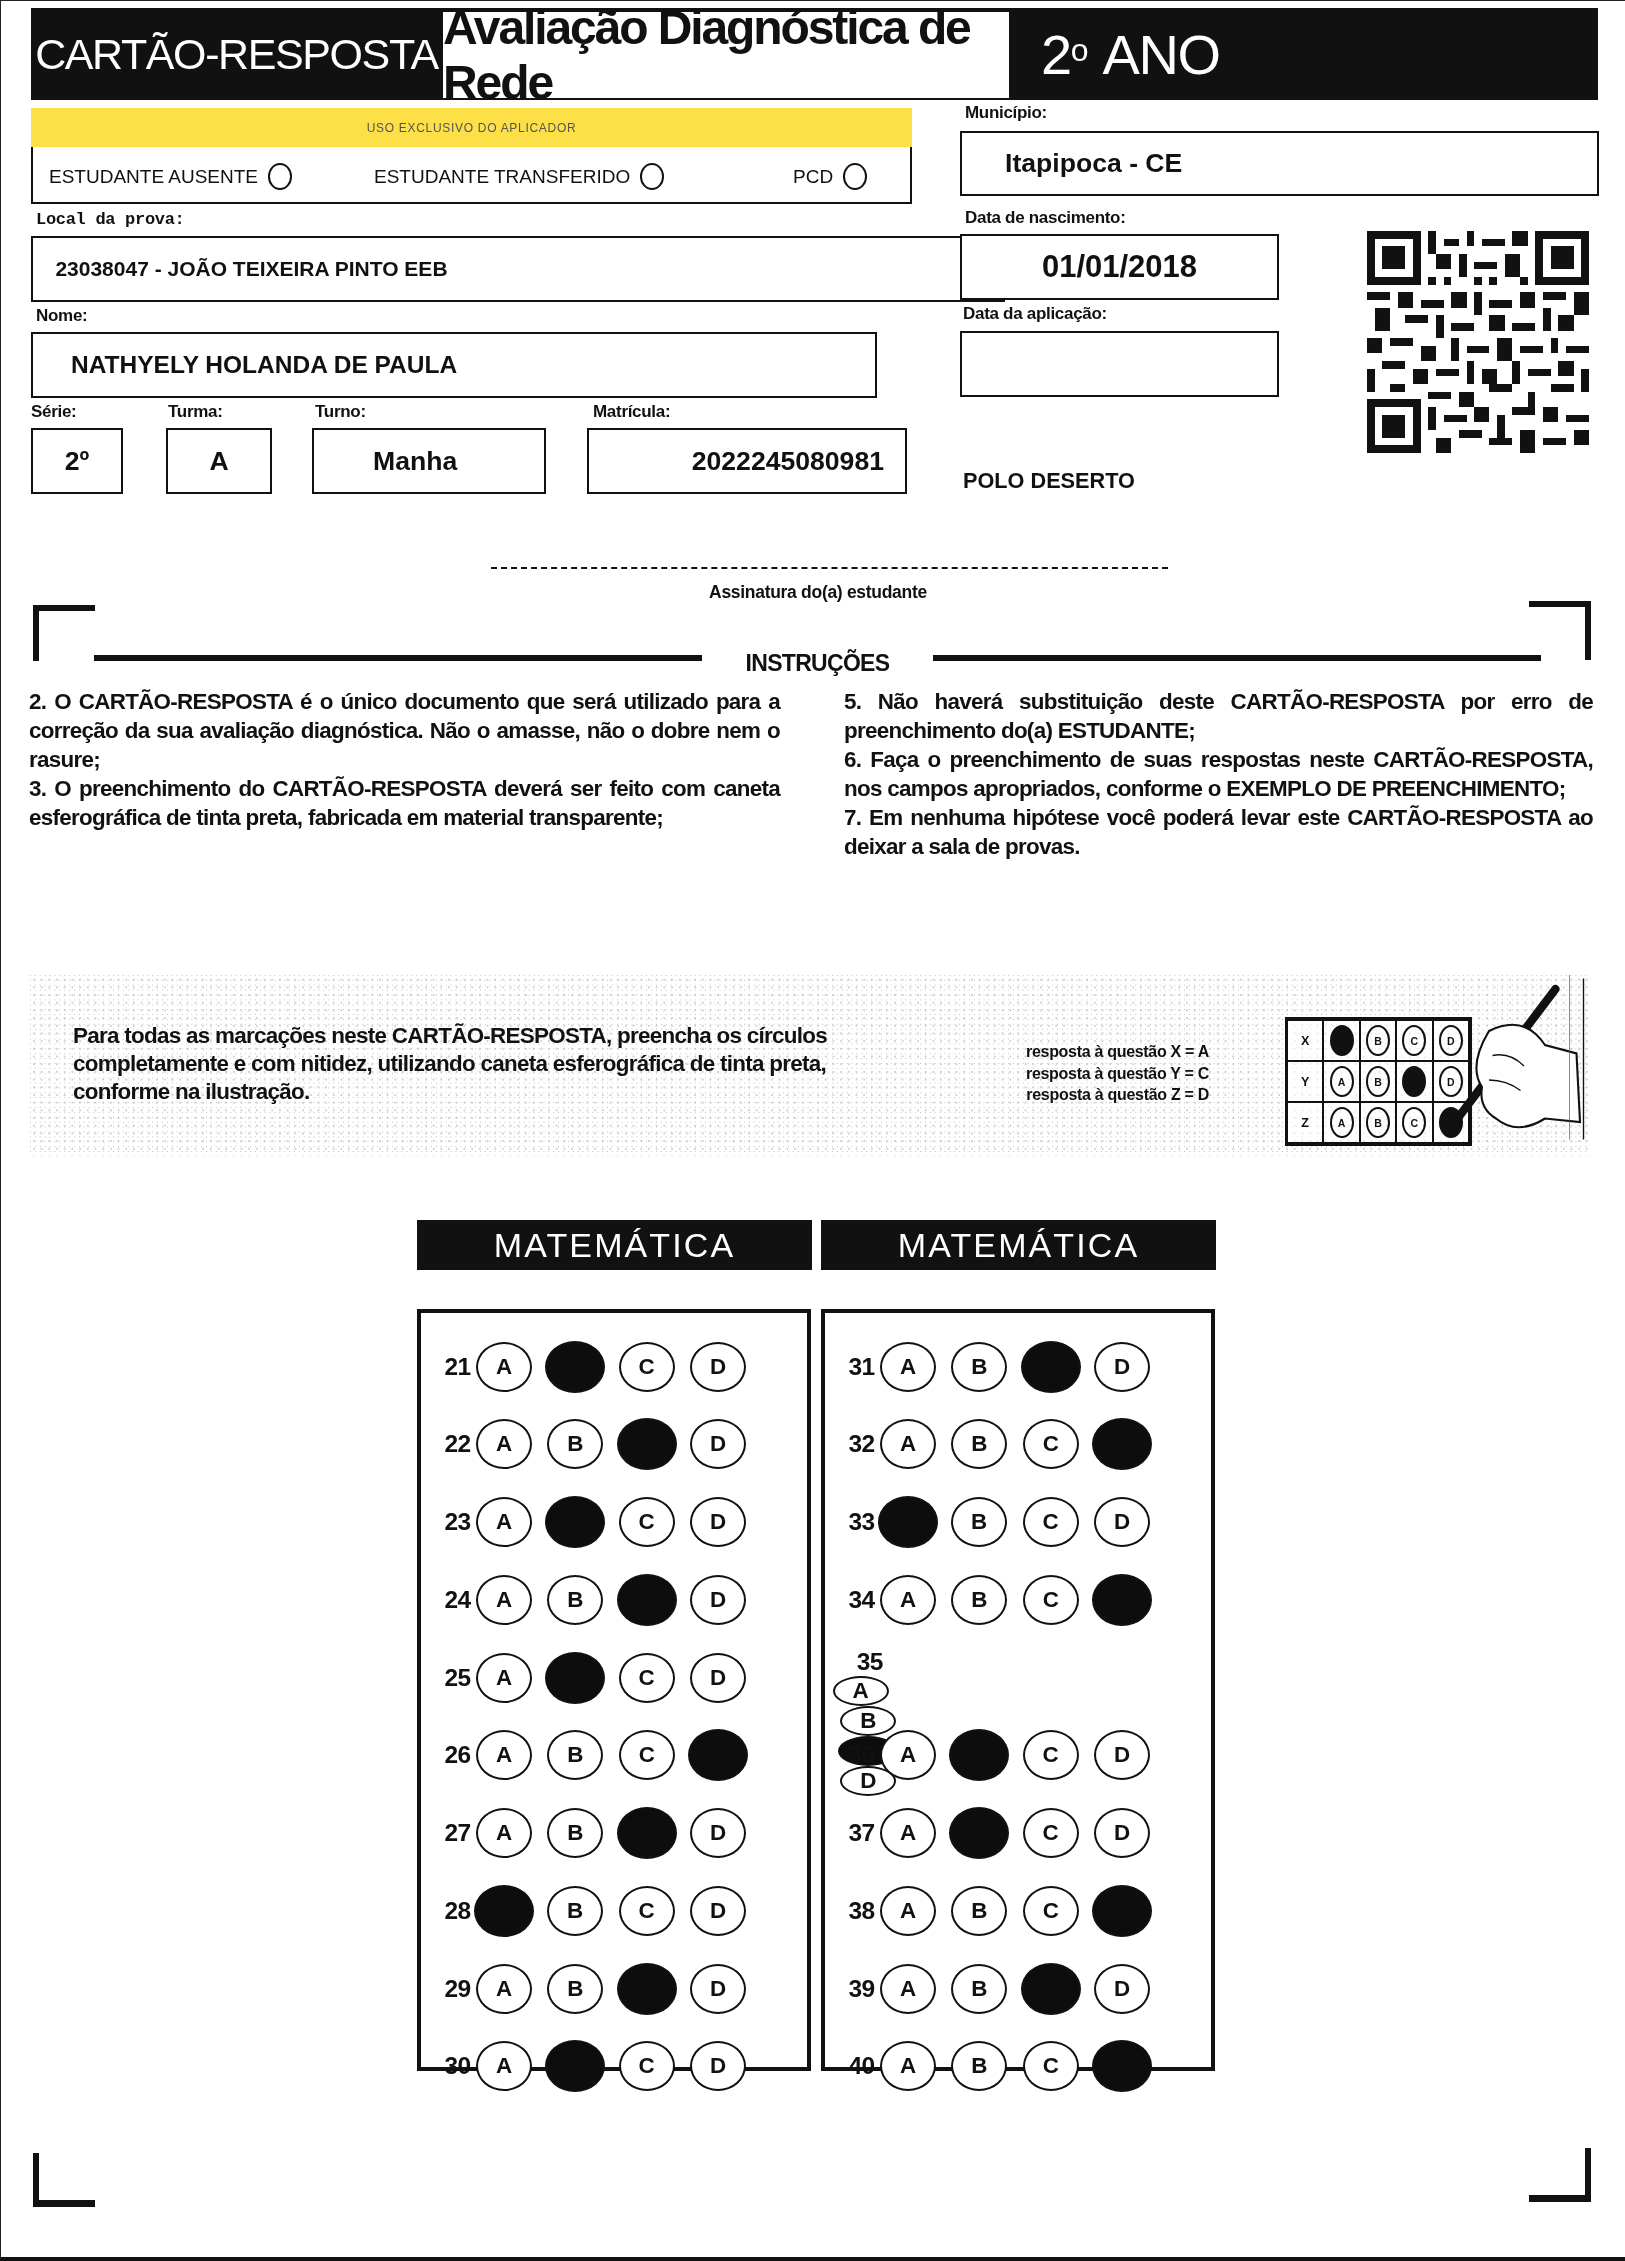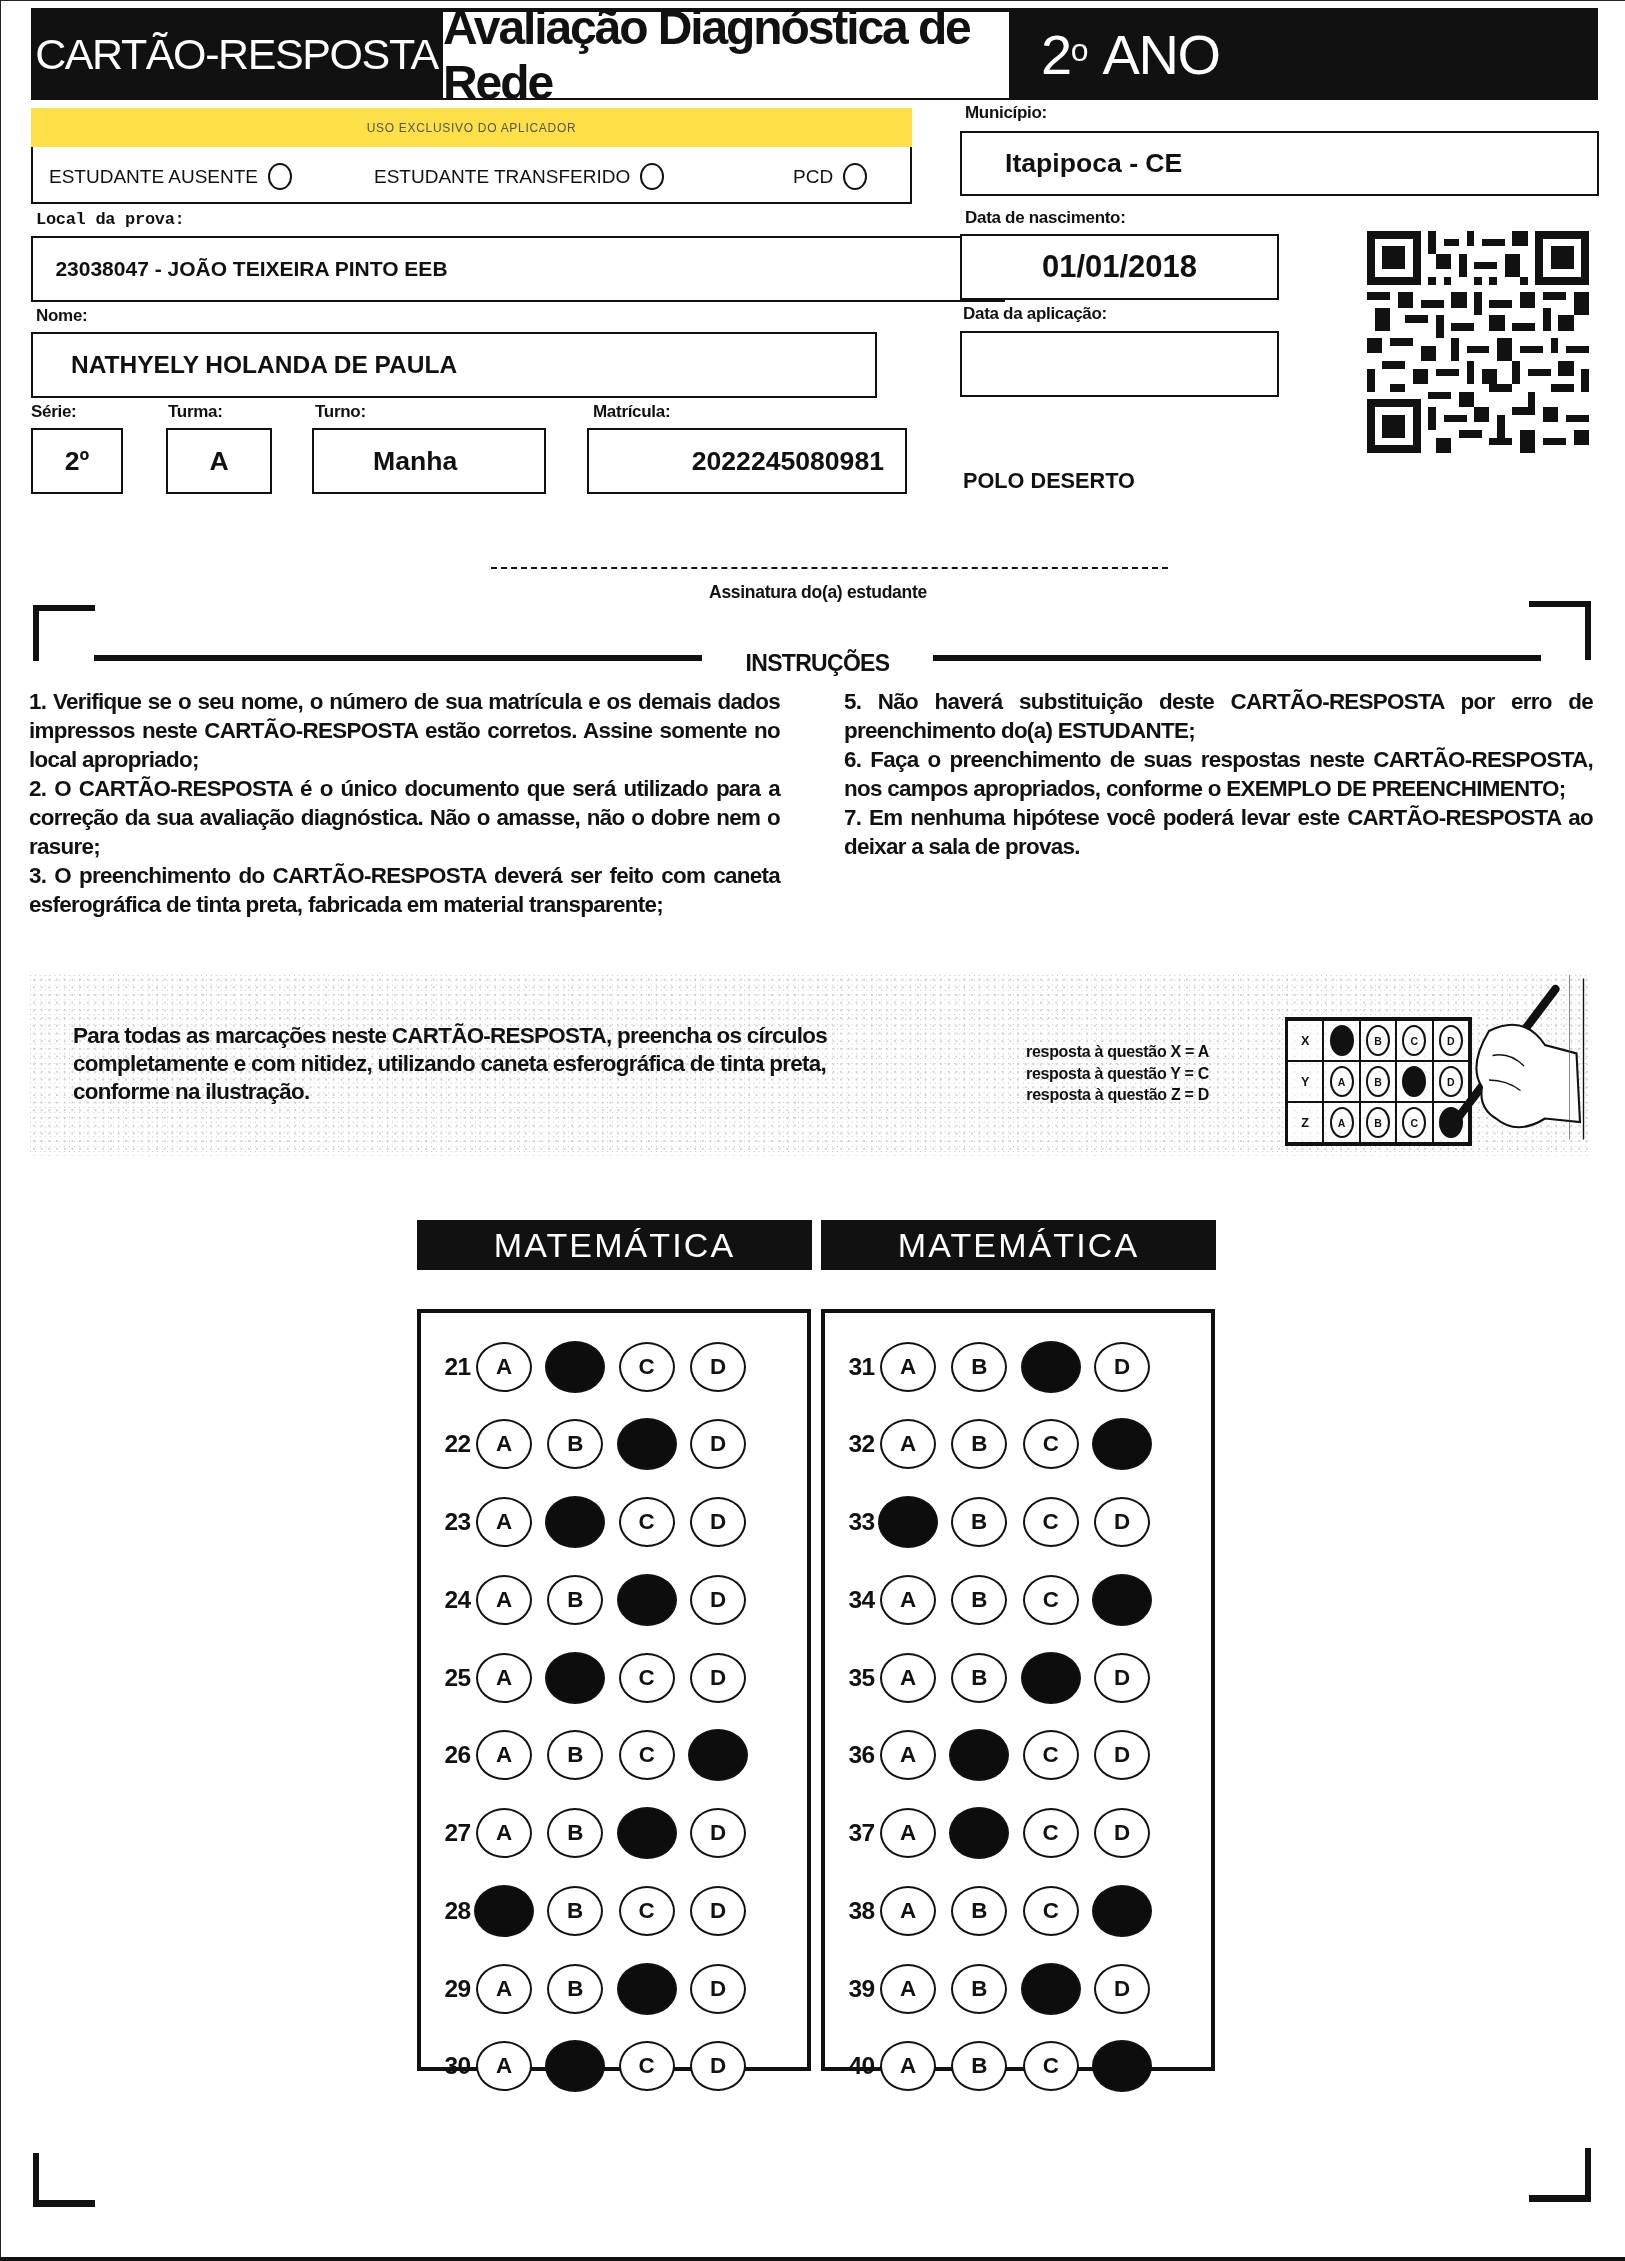--- a/index.html
+++ b/index.html
@@ -209,21 +209,20 @@
 <div class="corner" style="left:33px;top:605px;width:5.6px;height:56px;"></div>
 <div class="corner" style="left:33px;top:605px;width:62px;height:6.3px;"></div>
 <div class="corner" style="left:1585px;top:601px;width:5.6px;height:59px;"></div>
 <div class="corner" style="left:1529px;top:601px;width:62px;height:6.3px;"></div>
 
 <div class="corner" style="left:94px;top:655px;width:608px;height:6.3px;"></div>
 <div class="corner" style="left:933px;top:655px;width:608px;height:6.3px;"></div>
 <div class="abs" style="left:702px;top:650px;width:231px;text-align:center;font-size:23px;font-weight:bold;letter-spacing:-0.7px;">INSTRUÇÕES</div>
 
 <div class="abs instr" style="left:29px;top:687px;width:751px;">
-  <p>1. Verifique se o seu nome, o número de sua matrícula e os demais dados impressos neste CARTÃO-RESPOSTA estão corretos. Assine somente no local apropriado;</p>
   <p>2. O CARTÃO-RESPOSTA é o único documento que será utilizado para a correção da sua avaliação diagnóstica. Não o amasse, não o dobre nem o rasure;</p>
   <p>3. O preenchimento do CARTÃO-RESPOSTA deverá ser feito com caneta esferográfica de tinta preta, fabricada em material transparente;</p>
 </div>
 <div class="abs instr" style="left:844px;top:687px;width:749px;">
   <p>5. Não haverá substituição deste CARTÃO-RESPOSTA por erro de preenchimento do(a) ESTUDANTE;</p>
   <p>6. Faça o preenchimento de suas respostas neste CARTÃO-RESPOSTA, nos campos apropriados, conforme o EXEMPLO DE PREENCHIMENTO;</p>
   <p>7. Em nenhuma hipótese você poderá levar este CARTÃO-RESPOSTA ao deixar a sala de provas.</p>
 </div>
 
 <div class="abs fill-band"></div>
@@ -383,21 +382,21 @@
       <div class="bubble">C</div>
       <div class="bubble">D</div>
     </div>
     <div class="q-row" style="top: 257px; left: 0px;">
       <div class="q-num">34</div>
       <div class="bubble" style="margin-left: 0px;">A</div>
       <div class="bubble">B</div>
       <div class="bubble">C</div>
       <div class="bubble filled">D</div>
     </div>
-    <div class="q-row" style="top: 335px; left: 0px;">
+    <div class="q-row" style="top: 335px; left: 0px; flex-direction: column;">
       <div class="q-num">35</div>
       <div class="bubble" style="margin-left: 0px;">A</div>
       <div class="bubble">B</div>
       <div class="bubble filled">C</div>
       <div class="bubble">D</div>
     </div>
     <div class="q-row" style="top: 412px; left: 0px;">
       <div class="q-num">36</div>
       <div class="bubble" style="margin-left: 0px;">A</div>
       <div class="bubble filled">B</div>

